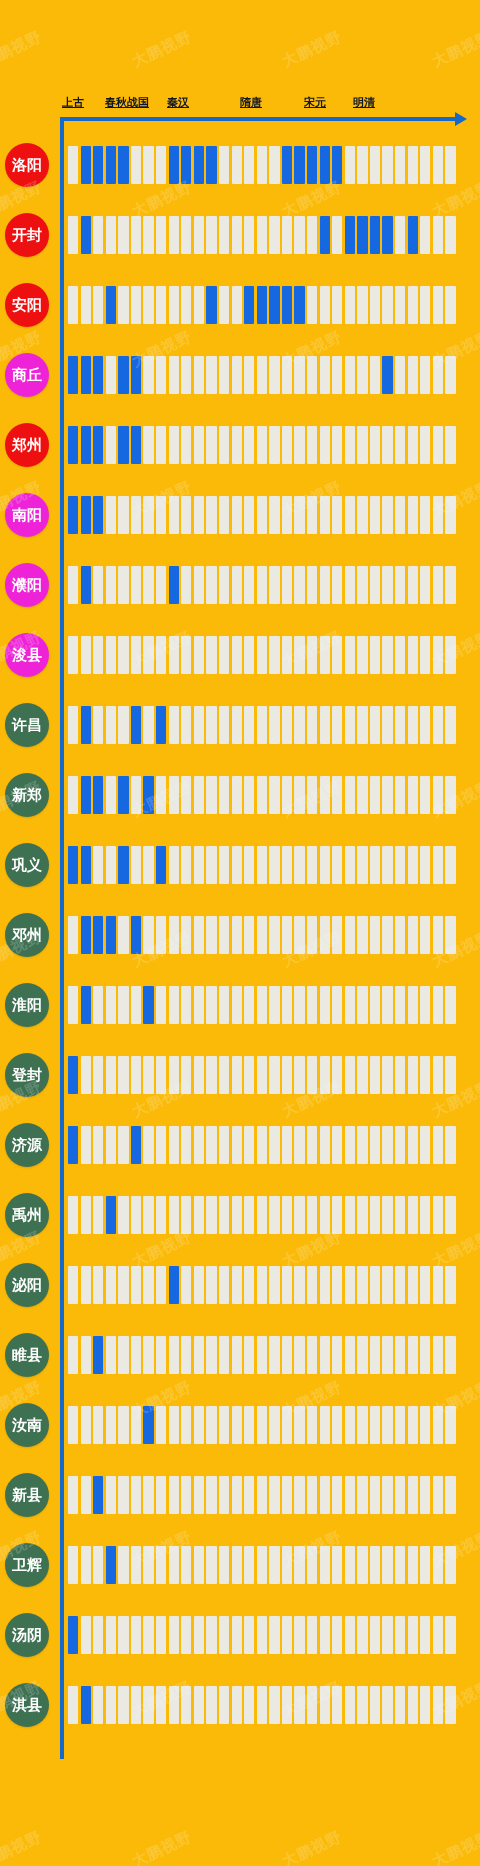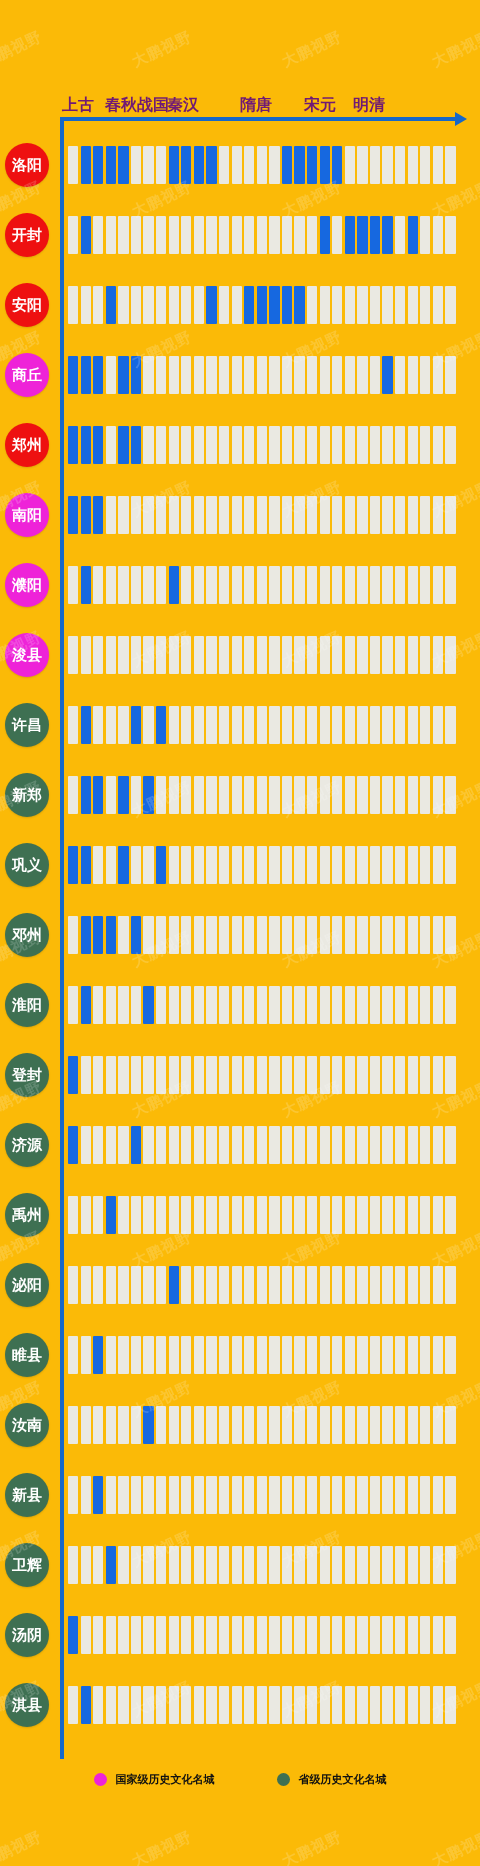--- a/index.html
+++ b/index.html
@@ -25,22 +25,23 @@
     position:absolute;top:22px;left:0;width:480px;
     text-align:center;
     font-size:23px;font-weight:bold;color:#111;
     letter-spacing:.5px;z-index:4;
   }
 
   
   .eras{position:absolute;top:95px;left:0;width:480px;height:22px;z-index:4;}
   .era{
     position:absolute;top:0;
-    font-size:16px;font-weight:bold;color:#701a75;
+    font-size:11px;font-weight:bold;color:#0f172a;
     white-space:nowrap;
+    text-decoration:underline;
   }
 
   
   .axis-v{
     position:absolute;left:60px;top:117px;
     width:4px;height:1642px;background:#1668C9;z-index:3;
   }
   .axis-h{
     position:absolute;left:60px;top:117px;
     width:398px;height:4px;background:#1668C9;z-index:3;
@@ -1010,26 +1011,15 @@
       <div class="wm" style="left: 130px; top: 1690px;">大鹏视野</div>
       <div class="wm" style="left: 280px; top: 1690px;">大鹏视野</div>
       <div class="wm" style="left: 430px; top: 1690px;">大鹏视野</div>
       <div class="wm" style="left: -20px; top: 1840px;">大鹏视野</div>
       <div class="wm" style="left: 130px; top: 1840px;">大鹏视野</div>
       <div class="wm" style="left: 280px; top: 1840px;">大鹏视野</div>
       <div class="wm" style="left: 430px; top: 1840px;">大鹏视野</div>
     </div>
 
   <div class="legend">
-    <div class="legend-line">
-      <span class="lg-item">
-        <span class="lg-dot magenta"></span>
-        <span>国家级历史文化名城</span>
-      </span>
-      <span class="gap-b"></span>
-      <span class="lg-item">
-        <span class="lg-dot green"></span>
-        <span>省级历史文化名城</span>
-      </span>
-    </div>
   </div>
 
 </div>
 
 </body></html>

